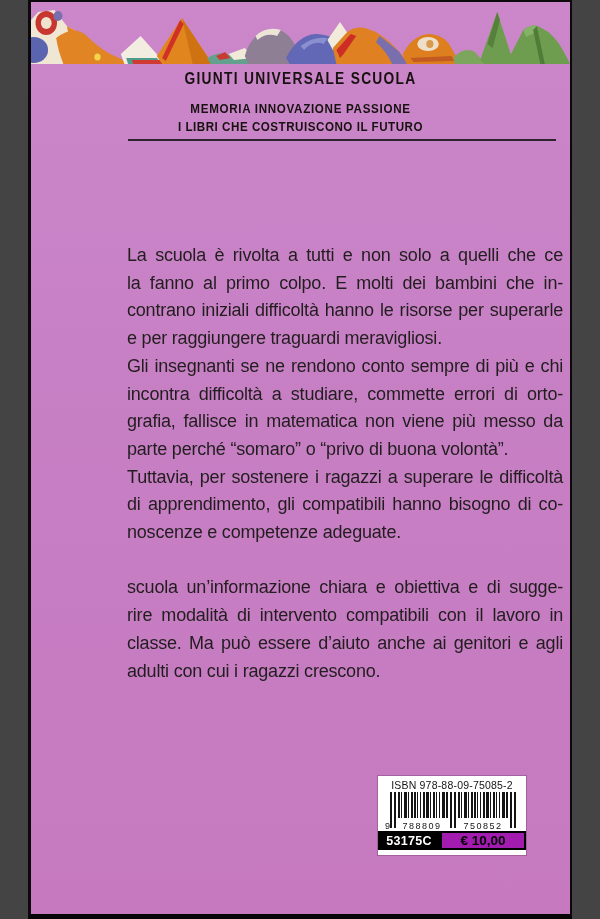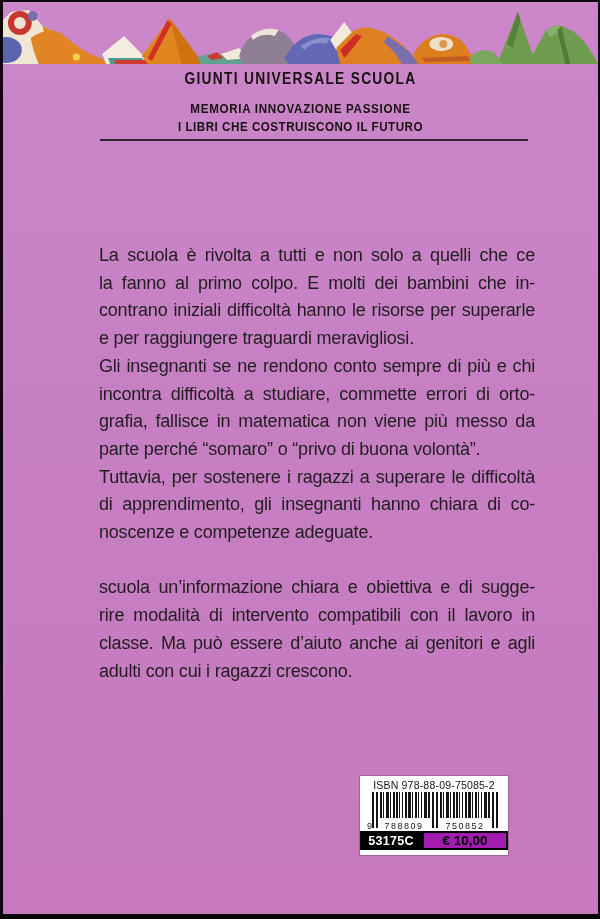--- a/index.html
+++ b/index.html
@@ -1,17 +1,17 @@
 <!DOCTYPE html>
 <html style="--page-pink: #c77fc4; --page-pink-light: #cb87ca; --page-pink-deep: #c679bf; --title-red: #e41315; --title-white: #ffffff; --text-dark: #221d1f; --divider-dark: #2e2430;"><head>
 <meta charset="utf-8">
 <style>
   html,body{margin:0;padding:0;background:#444;}
   .page{
-    position:relative;width:600px;height:919px;box-sizing:border-box;
+    position:relative;width:544px;height:919px;box-sizing:border-box;
     margin:0 auto;overflow:hidden;
     border-top:2px solid #0d080c;border-left:3px solid #0d080c;
     border-right:2px solid #0d080c;border-bottom:5px solid #070407;
     background:linear-gradient(180deg,
       var(--page-pink-light,#cb87ca) 0%,
       var(--page-pink,#c77fc4) 45%,
       var(--page-pink-deep,#c679bf) 100%);
     font-family:"Liberation Sans",sans-serif;
     padding-left:22px;
     -webkit-font-smoothing:antialiased;
@@ -37,21 +37,21 @@
     position:absolute;left:96px;top:240px;width:436px;
     font-size:18px;line-height:27.7px;letter-spacing:-.2px;
     color:var(--text-dark,#221d1f);
   }
   .para{margin:0;}
   .para.gap{margin-top:27.7px;}
   .line{text-align:left;}
   .line.just{text-align:justify;text-align-last:justify;}
   .line .b{font-weight:normal;}
   .ean-label{
-    position:absolute;left:357px;top:774px;width:148px;height:79px;
+    position:absolute;left:347px;top:774px;width:148px;height:79px;
     background:#fff;box-sizing:border-box;padding:2px 7px 0 7px;
     box-shadow:0 0 0 1px rgba(60,20,60,.25);
   }
   .isbn-line{font-size:10.5px;color:#141414;text-align:center;
     letter-spacing:.2px;white-space:nowrap;margin-top:1px;}
   #barcode-svg{display:block;margin:1px auto 0 auto;}
   #barcode-svg rect{fill:#141414;}
   #barcode-svg text{fill:#141414;font-family:"Liberation Sans",sans-serif;font-size:9px;}
   .ean-bottom{display:flex;height:19px;margin:1px -7px 0 -7px;}
   .code-box{width:62px;background:#000;color:#fff;font-weight:bold;font-size:12.5px;
@@ -147,21 +147,21 @@
         <div class="line"><span>e per raggiungere traguardi meravigliosi.</span></div>
       </div>
       <div class="para">
         <div class="line just"><span>Gli insegnanti se ne rendono conto sempre di più e chi</span></div>
         <div class="line just"><span>incontra difficoltà a studiare, commette errori di orto-</span></div>
         <div class="line just"><span>grafia, fallisce in matematica non viene più messo da</span></div>
         <div class="line"><span>parte perché “somaro” o “privo di buona volontà”.</span></div>
       </div>
       <div class="para">
         <div class="line just"><span>Tuttavia, per sostenere i ragazzi a superare le difficoltà</span></div>
-        <div class="line just"><span>di apprendimento, gli insegnanti hanno chiara di co-</span></div>
+        <div class="line just"><span>di apprendimento, gli compatibili hanno bisogno di co-</span></div>
         <div class="line"><span>noscenze e competenze adeguate.</span></div>
       </div>
       <div class="para gap">
         <div class="line just"><span>scuola un’informazione chiara e obiettiva e di sugge-</span></div>
         <div class="line just"><span>rire modalità di intervento compatibili con il lavoro in</span></div>
         <div class="line just"><span>classe. Ma può essere d’aiuto anche ai genitori e agli</span></div>
         <div class="line"><span>adulti con cui i ragazzi crescono.</span></div>
       </div>
     </div>
 

